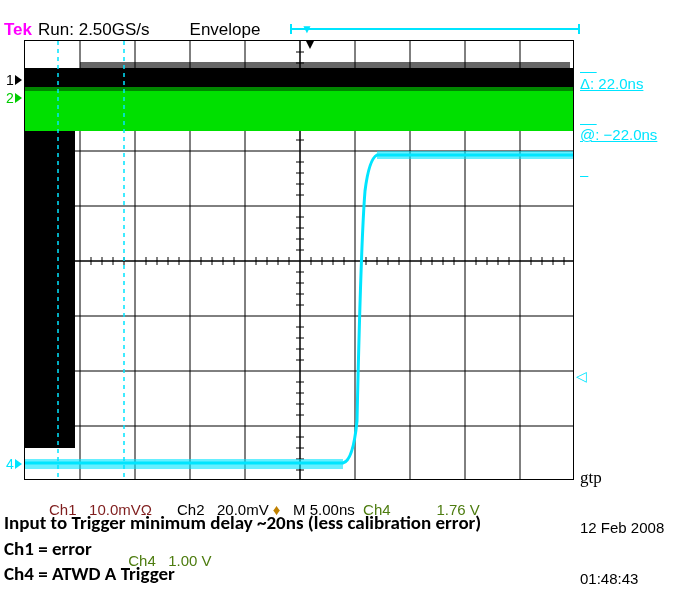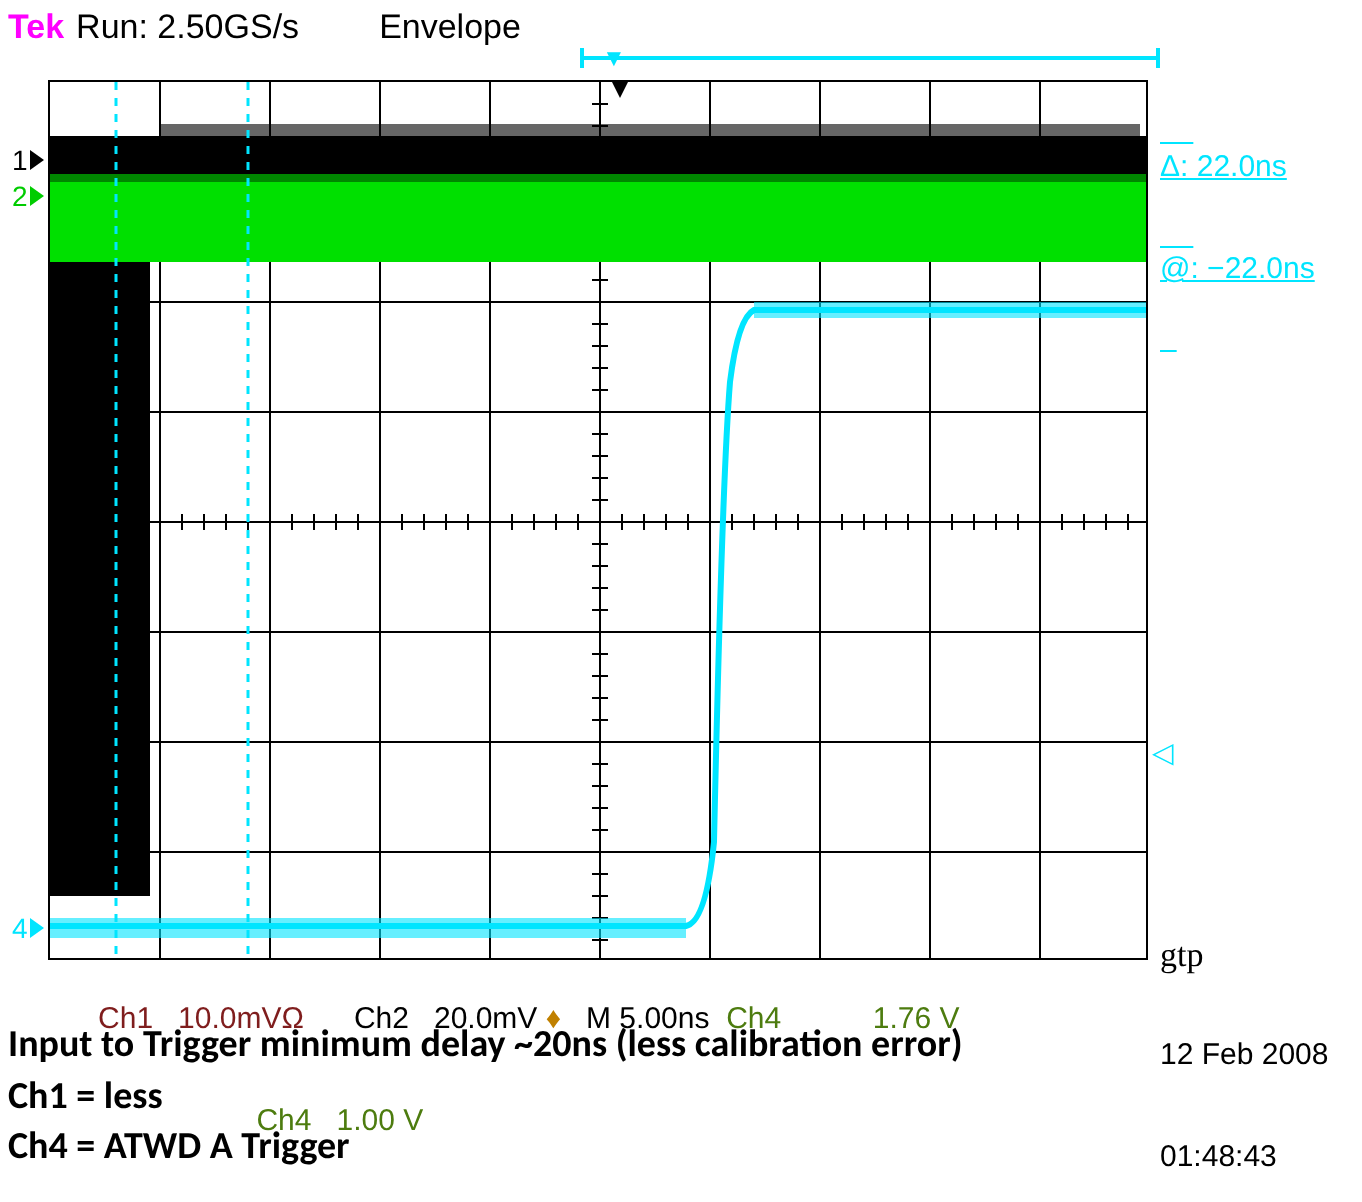--- a/index.html
+++ b/index.html
@@ -12,21 +12,21 @@
     color: #000;
     width: 681px;
   }
   .scope-wrap {
     position: relative;
     width: 670px;
     height: 500px;
   }
   .header-row {
     position: absolute;
-    top: 0;
+    top: 16px;
     left: 0;
     display: flex;
     align-items: baseline;
     gap: 6px;
     font-size: 17px;
     font-family: Arial, sans-serif;
   }
   .tek { color: magenta; font-weight: 600; }
   .run, .mode { color: #000; }
   .trig-bar {
@@ -334,15 +334,15 @@
 
   <div class="timestamp">
     <div>12 Feb 2008</div>
     <div>01:48:43</div>
   </div>
 
 </div>
 
 <div class="caption">
   <div>Input to Trigger minimum delay ~20ns (less calibration error)</div>
-  <div>Ch1 = less</div>
+  <div>Ch1 = error</div>
   <div>Ch4 = ATWD A Trigger</div>
 </div>
 
 </body></html>

